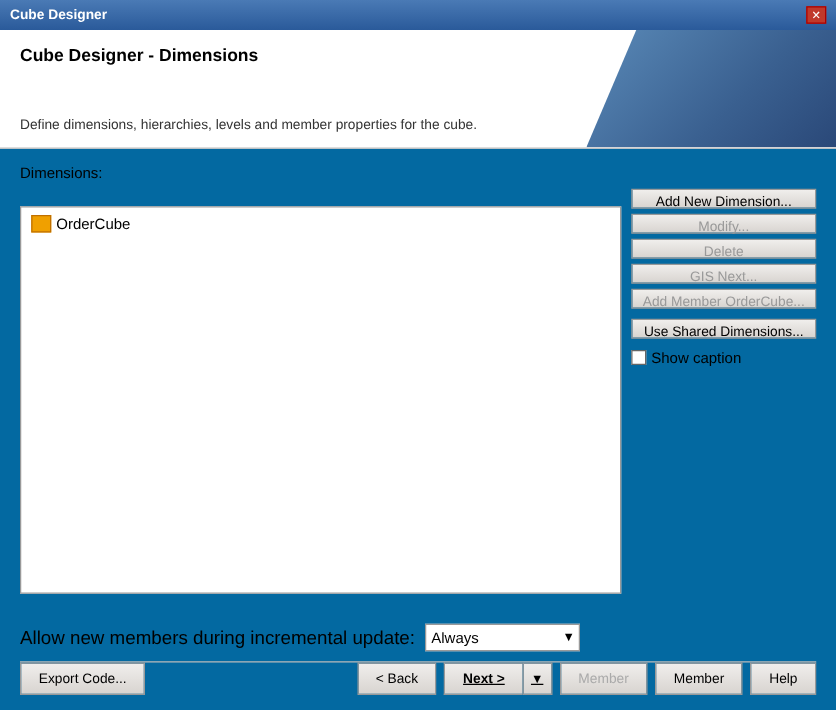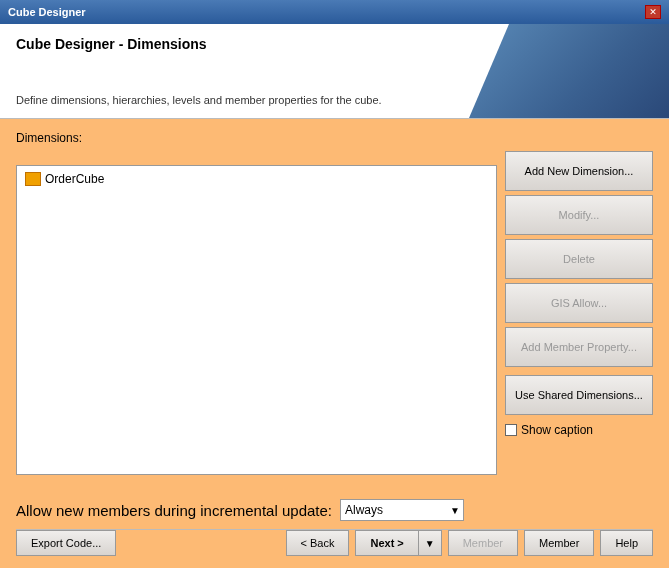--- a/index.html
+++ b/index.html
@@ -35,21 +35,21 @@
       border: 1px solid #a00;
       color: white;
       font-size: 9px;
       display: flex;
       align-items: center;
       justify-content: center;
       cursor: pointer;
     }
     .title-btn.close { background: #c0392b; }
     .main-container {
-      background: #fdba74;
+      background: #0369a1;
       padding: 12px 16px;
       height: calc(568px - 24px);
       display: flex;
       flex-direction: column;
     }
     .page-title {
       font-size: 14px;
       font-weight: bold;
       color: #000;
       margin-bottom: 2px;
@@ -142,21 +142,21 @@
       padding-top: 20px;
     }
     .action-btn {
       width: 100%;
       padding: 4px 8px;
       background: linear-gradient(to bottom, #f0eeec, #d8d4d0);
       border: 1px solid #999;
       font-size: 11px;
       cursor: pointer;
       text-align: center;
-      height: 40px;
+      height: 16px;
     }
     .action-btn:disabled {
       color: #999;
       cursor: default;
     }
     .use-shared-btn {
       margin-top: 4px;
     }
     .show-caption-row {
       display: flex;
@@ -193,20 +193,21 @@
       font-size: 11px;
       cursor: pointer;
       height: 26px;
     }
     .footer-btn:disabled {
       color: #aaa;
     }
     .next-btn-group {
       display: flex;
       align-items: center;
+      text-decoration: underline;
     }
     .next-btn-main {
       padding: 4px 14px;
       background: linear-gradient(to bottom, #f0eeec, #d8d4d0);
       border: 1px solid #999;
       border-right: none;
       font-size: 11px;
       cursor: pointer;
       height: 26px;
       font-weight: bold;
@@ -277,22 +278,22 @@
           </select>
           <span class="dropdown-arrow">▼</span>
         </div>
       </div>
     </div>
 
     <div class="right-panel">
       <button class="action-btn">Add New Dimension...</button>
       <button class="action-btn" disabled="">Modify...</button>
       <button class="action-btn" disabled="">Delete</button>
-      <button class="action-btn" disabled="">GIS Allow...</button>
-      <button class="action-btn" disabled="">Add Member Property...</button>
+      <button class="action-btn" disabled="">GIS Next...</button>
+      <button class="action-btn" disabled="">Add Member OrderCube...</button>
       <button class="action-btn use-shared-btn">Use Shared Dimensions...</button>
       <div class="show-caption-row">
         <div class="checkbox"></div>
         <span>Show caption</span>
       </div>
     </div>
   </div>
 
   <div class="footer-bar">
     <div class="footer-left">

